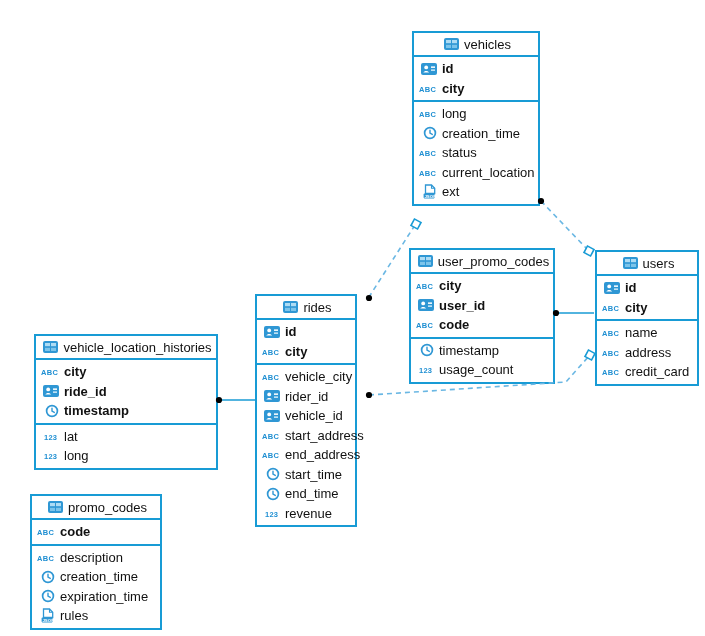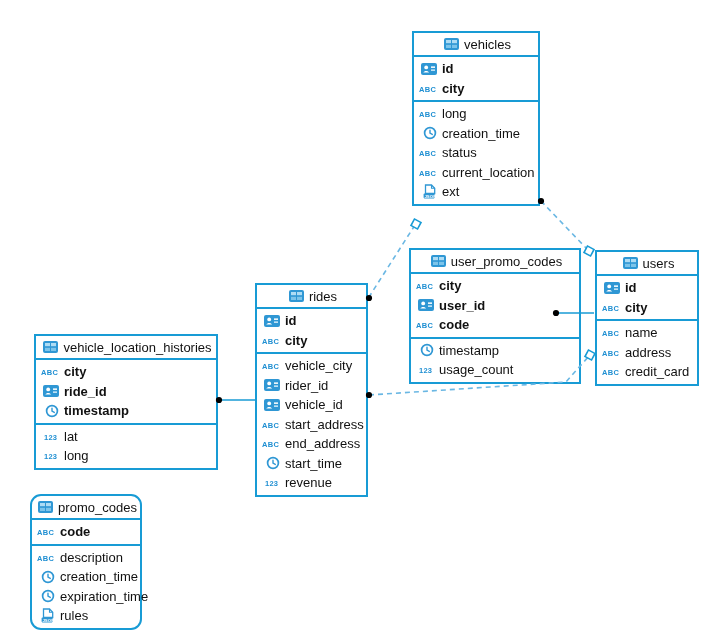--- a/index.html
+++ b/index.html
@@ -112,21 +112,21 @@
                 <path d="M2.5 1 h6 l3.2 3.2 v5.3 h-9.2 z" fill="none" stroke="#2f97d4" stroke-width="1.3"></path>
                 <path d="M8.5 1 v3.2 h3.2" fill="none" stroke="#2f97d4" stroke-width="1.1"></path>
                 <rect x="0.6" y="9.6" width="11" height="4.8" rx="0.8" fill="#2f97d4"></rect>
                 <text x="1.4" y="13.5" font-family="Liberation Sans,sans-serif" font-size="4.4" font-weight="bold" fill="#fff">JSON</text>
               </svg>
             </span>
             <span>ext</span>
           </div>
         </div>
       </div>
-      <div class="tbl" style="left: 409px; top: 248px; width: 172px;">
+      <div class="tbl" style="left: 409px; top: 248px; width: 146px;">
         <div class="tbl-header">
           <span class="icon">
             <svg width="15" height="12" viewBox="0 0 15 12">
               <rect width="15" height="12" rx="2" fill="#2f97d4"></rect>
               <rect x="2" y="2" width="5" height="3.2" fill="#aedcf4"></rect>
               <rect x="8" y="2" width="5" height="3.2" fill="#aedcf4"></rect>
               <rect x="2" y="6.8" width="5" height="3.2" fill="#7cc4ea"></rect>
               <rect x="8" y="6.8" width="5" height="3.2" fill="#7cc4ea"></rect>
             </svg>
           </span>
@@ -237,21 +237,21 @@
           <div class="row">
             <span class="icon">
               <svg width="18" height="9" viewBox="0 0 18 9">
                 <text x="0" y="7.5" font-family="Liberation Sans,sans-serif" font-size="7.5" font-weight="bold" fill="#1f8fd2" textLength="17">ABC</text>
               </svg>
             </span>
             <span>credit_card</span>
           </div>
         </div>
       </div>
-      <div class="tbl" style="left: 255px; top: 283px; width: 113px;">
+      <div class="tbl" style="left: 255px; top: 294px; width: 102px;">
         <div class="tbl-header">
           <span class="icon">
             <svg width="15" height="12" viewBox="0 0 15 12">
               <rect width="15" height="12" rx="2" fill="#2f97d4"></rect>
               <rect x="2" y="2" width="5" height="3.2" fill="#aedcf4"></rect>
               <rect x="8" y="2" width="5" height="3.2" fill="#aedcf4"></rect>
               <rect x="2" y="6.8" width="5" height="3.2" fill="#7cc4ea"></rect>
               <rect x="8" y="6.8" width="5" height="3.2" fill="#7cc4ea"></rect>
             </svg>
           </span>
@@ -329,20 +329,29 @@
             <span>end_address</span>
           </div>
           <div class="row">
             <span class="icon">
               <svg width="14" height="14" viewBox="0 0 14 14">
                 <circle cx="7" cy="7" r="5.4" fill="none" stroke="#2f97d4" stroke-width="1.7"></circle>
                 <path d="M7 4.3 L7 7.2 L9.3 8.4" fill="none" stroke="#2f97d4" stroke-width="1.4" stroke-linecap="round"></path>
               </svg>
             </span>
             <span>start_time</span>
+          </div>
+          <div class="row">
+            <span class="icon">
+              <svg width="14" height="14" viewBox="0 0 14 14">
+                <circle cx="7" cy="7" r="5.4" fill="none" stroke="#2f97d4" stroke-width="1.7"></circle>
+                <path d="M7 4.3 L7 7.2 L9.3 8.4" fill="none" stroke="#2f97d4" stroke-width="1.4" stroke-linecap="round"></path>
+              </svg>
+            </span>
+            <span>end_time</span>
           </div>
           <div class="row">
             <span class="icon">
               <svg width="15" height="9" viewBox="0 0 15 9">
                 <text x="0" y="7.5" font-family="Liberation Sans,sans-serif" font-size="7.5" font-weight="bold" fill="#1f8fd2" textLength="13">123</text>
               </svg>
             </span>
             <span>revenue</span>
           </div>
         </div>
@@ -403,21 +412,21 @@
           <div class="row">
             <span class="icon">
               <svg width="15" height="9" viewBox="0 0 15 9">
                 <text x="0" y="7.5" font-family="Liberation Sans,sans-serif" font-size="7.5" font-weight="bold" fill="#1f8fd2" textLength="13">123</text>
               </svg>
             </span>
             <span>long</span>
           </div>
         </div>
       </div>
-      <div class="tbl" style="left: 30px; top: 494px; width: 112px; border-radius: 11px;">
+      <div class="tbl" style="left: 30px; top: 494px; width: 132px;">
         <div class="tbl-header">
           <span class="icon">
             <svg width="15" height="12" viewBox="0 0 15 12">
               <rect width="15" height="12" rx="2" fill="#2f97d4"></rect>
               <rect x="2" y="2" width="5" height="3.2" fill="#aedcf4"></rect>
               <rect x="8" y="2" width="5" height="3.2" fill="#aedcf4"></rect>
               <rect x="2" y="6.8" width="5" height="3.2" fill="#7cc4ea"></rect>
               <rect x="8" y="6.8" width="5" height="3.2" fill="#7cc4ea"></rect>
             </svg>
           </span>

